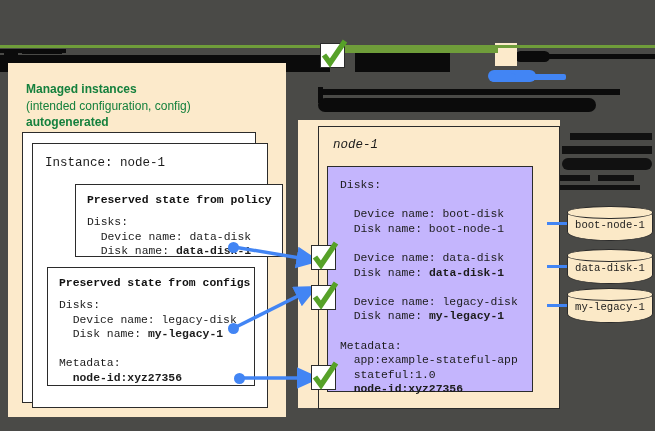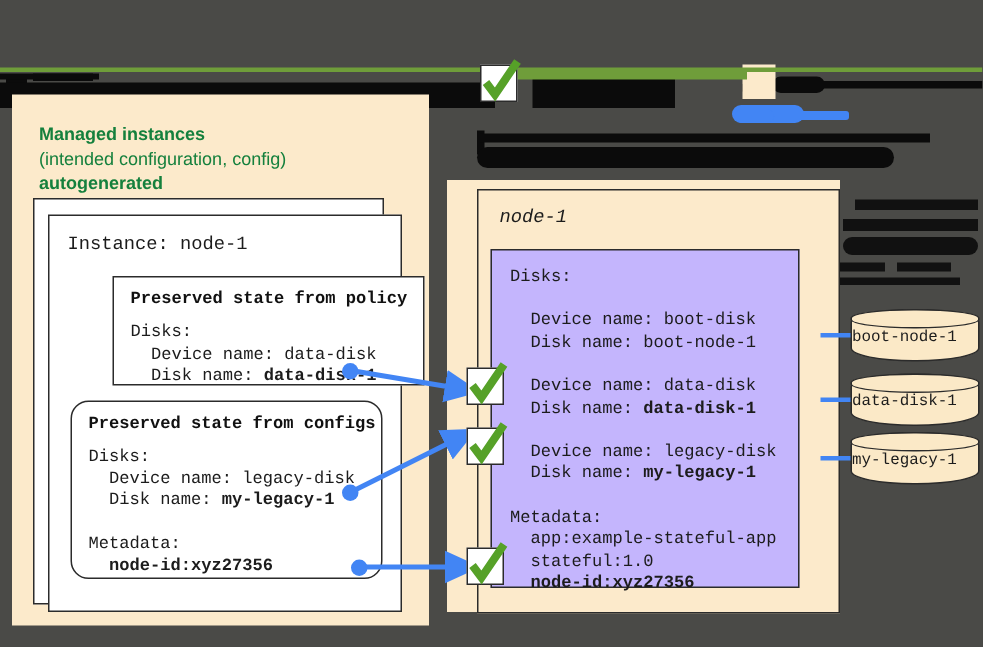--- a/index.html
+++ b/index.html
@@ -109,21 +109,21 @@
   
   .disk{
     position:absolute;width:84px;height:33px;background:#fbe9c7;
     border:1.3px solid #2b2b2b;border-radius:42px/9px;
   }
   .disk .lid{
     position:absolute;left:-1px;top:-1px;width:84px;height:11px;
     border:1.3px solid #2b2b2b;border-radius:42px/6px;background:#fbe9c7;
   }
   .disk .lbl{
-    position:absolute;left:0;top:12px;width:84px;
+    position:absolute;left:0;top:12px;width:84px;text-align:center;
     font-size:10.6px;color:#1c1c1c;
   }
   .disk-lead{position:absolute;height:3px;background:#4285f4;}
 </style>
 </head>
 <body>
 
 <div class="stage">
 
   <div class="dark-bg"></div>
@@ -169,21 +169,21 @@
   <div class="card-front">
     <div class="inst-title mono">Instance: node-1</div>
 
     <div class="sub-box" style="left:14px;top:40px;width:206px;height:71px;margin-left:28px;">
       <div class="t mono">Preserved state from policy</div>
       <div class="body mono"><span>Disks:
 </span><span>  Device name: data-disk
 </span><span>  Disk name: </span><span class="bold">data-disk-1</span></div>
     </div>
 
-    <div class="sub-box" style="left:14px;top:123px;width:206px;height:117px;border-radius:12px;">
+    <div class="sub-box" style="left:14px;top:123px;width:206px;height:117px;">
       <div class="t mono">Preserved state from configs</div>
       <div class="body mono"><span>Disks:
 </span><span>  Device name: legacy-disk
 </span><span>  Disk name: </span><span class="bold">my-legacy-1</span><span>
 
 </span><span>Metadata:
   </span><span class="bold">node-id:xyz27356</span></div>
     </div>
   </div>
 

